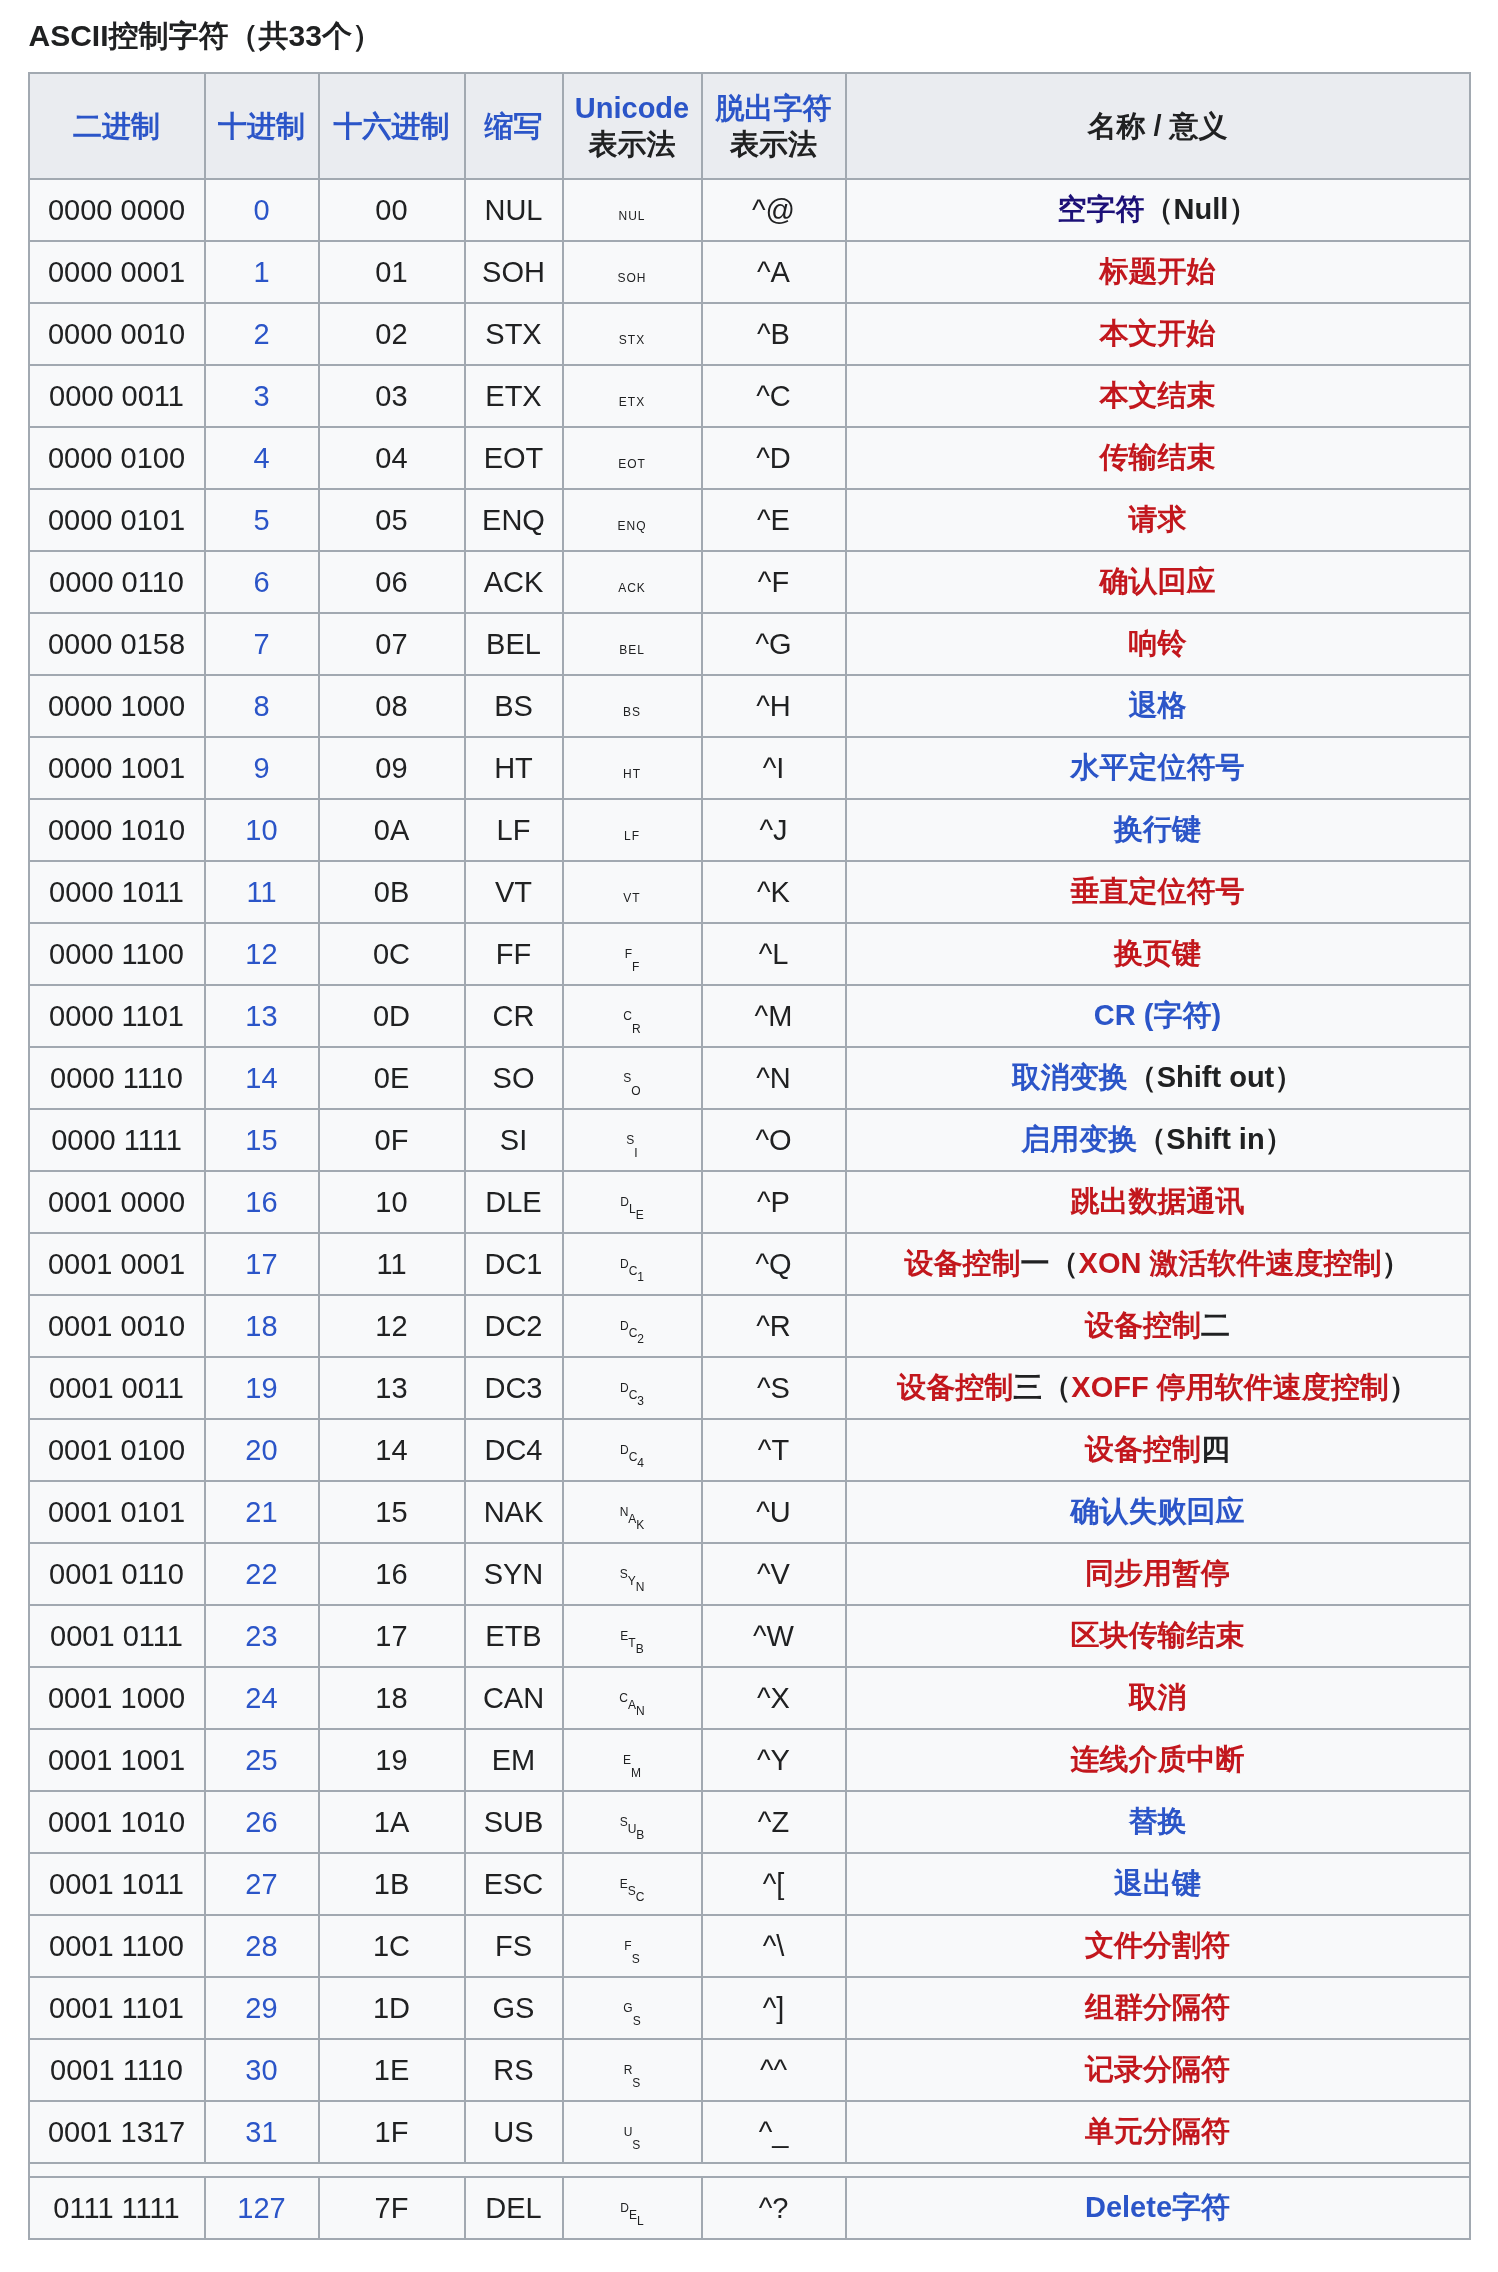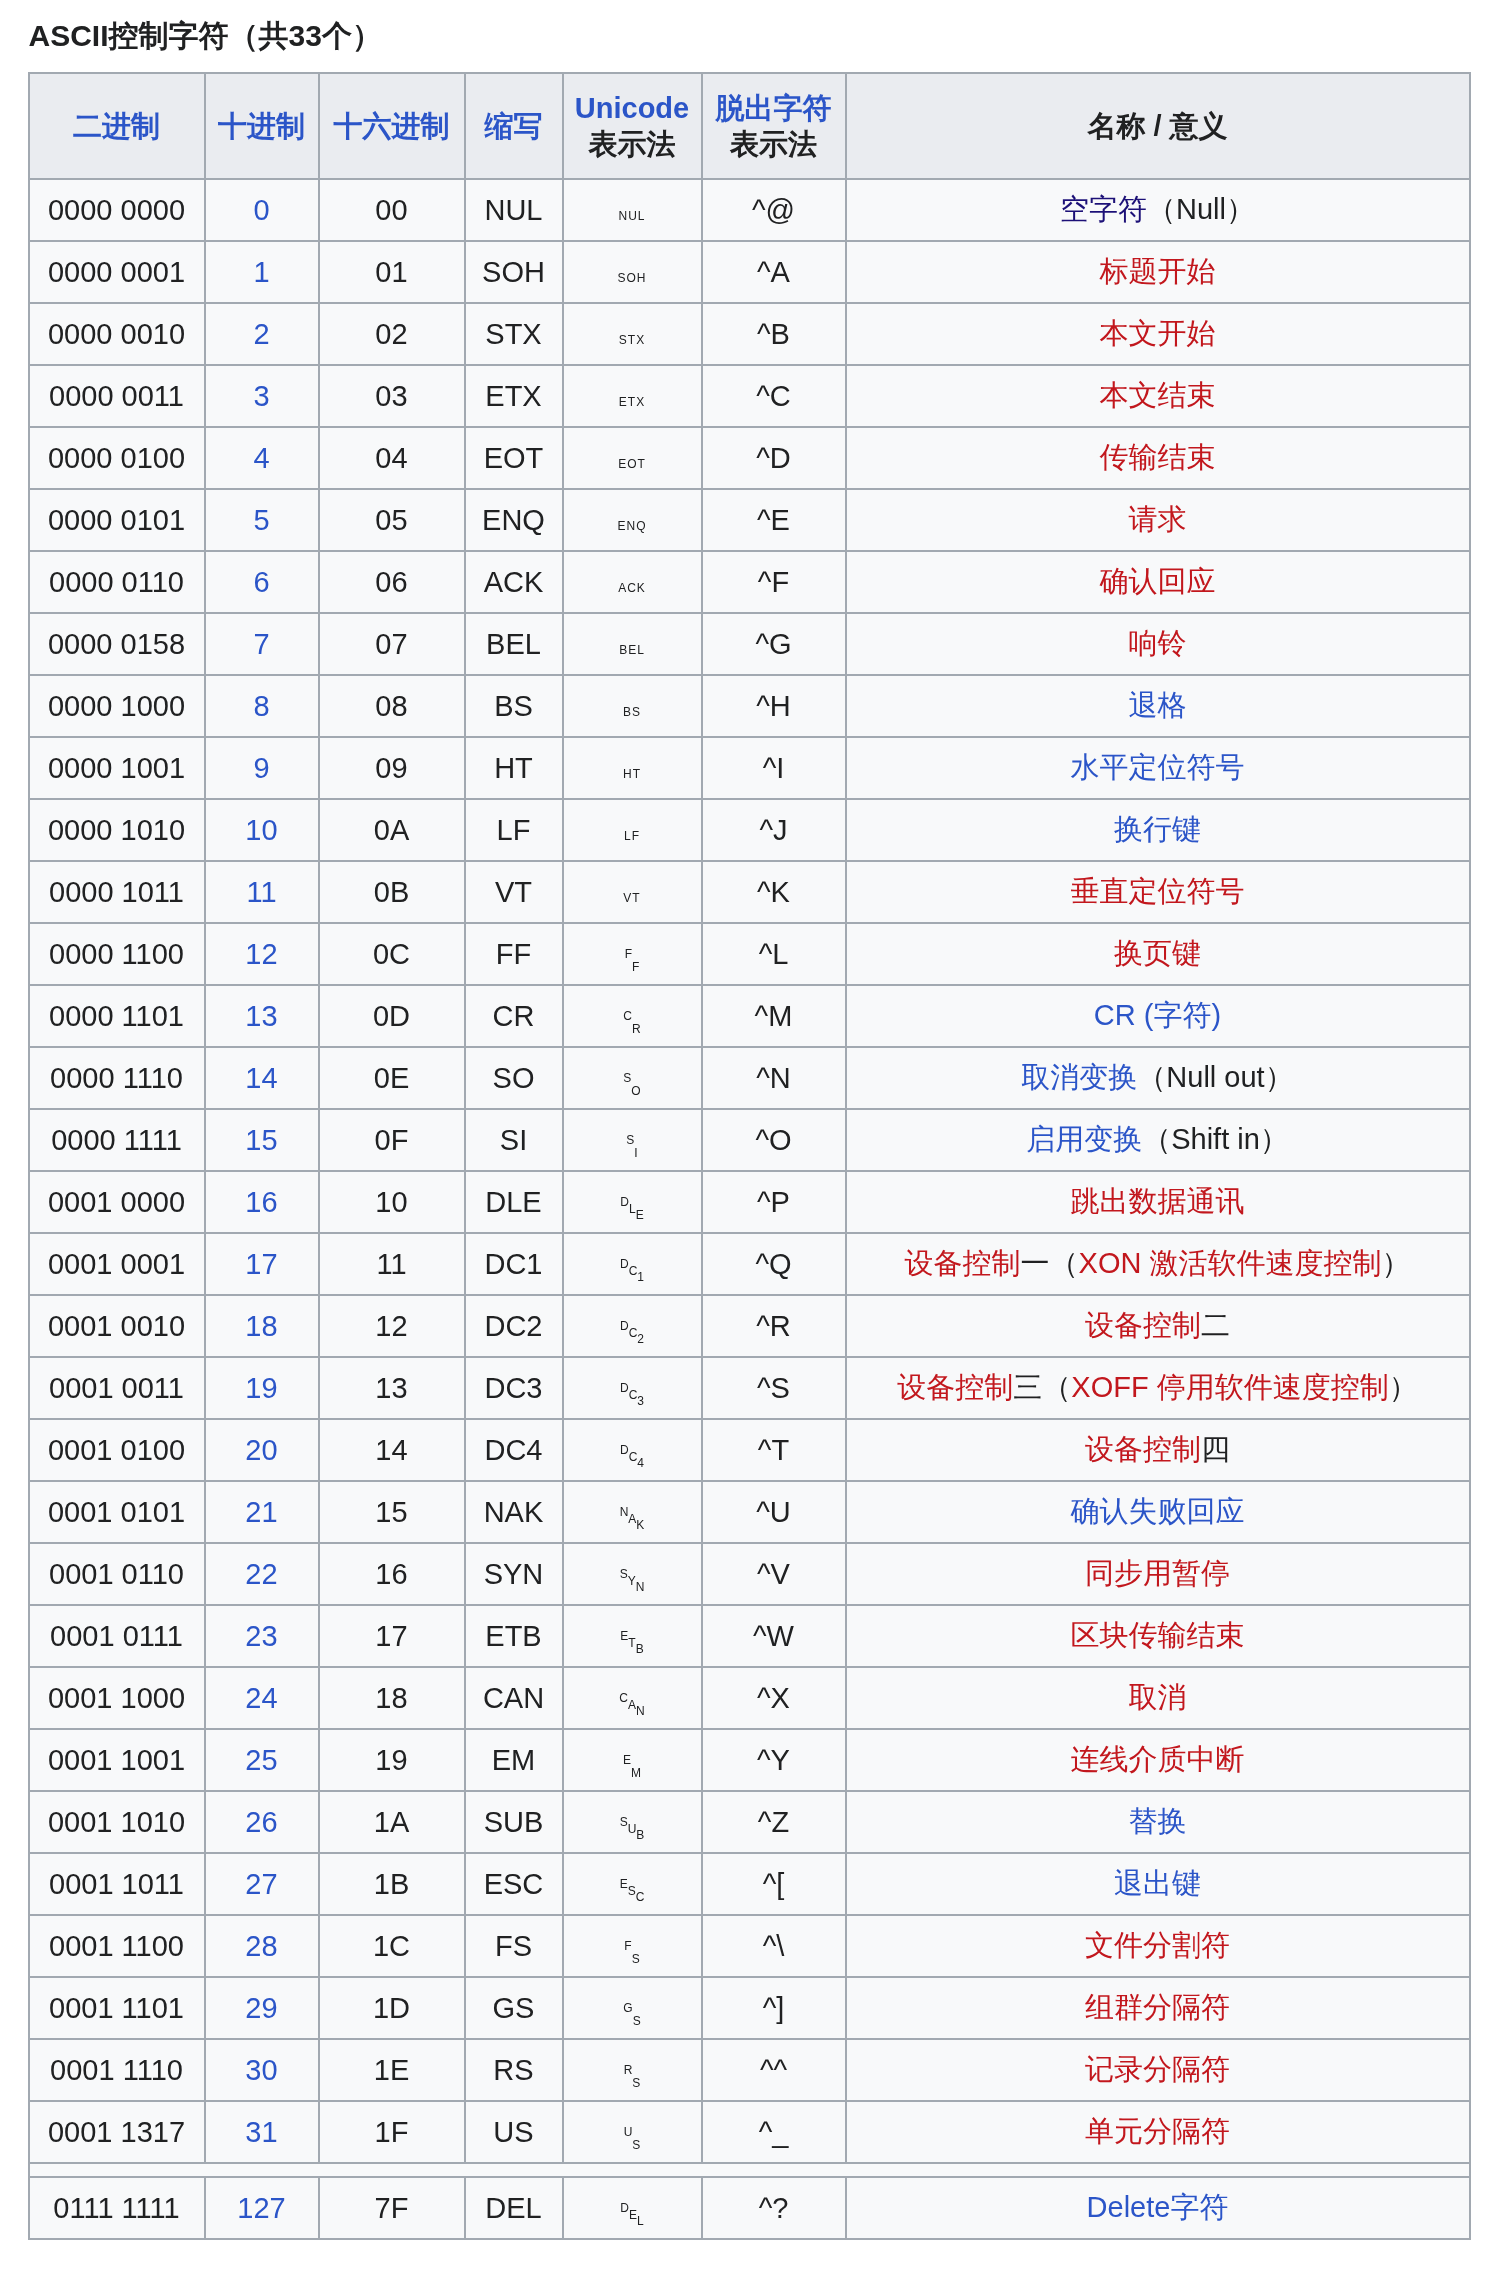--- a/index.html
+++ b/index.html
@@ -34,21 +34,21 @@
     padding:0;
     overflow:hidden;
   }
   table.ascii th{
     background:var(--headbg,#eaecf0);
     font-weight:bold;
     height:104px;
     line-height:1.25;
   }
   table.ascii td{ height:60px; }
-  td.name-cell{ text-align:left; padding-left:14px; padding-right:8px; }
+  td.name-cell{ text-align:left; padding-left:14px; padding-right:8px;font-weight:bold; }
   .hlink{ color:var(--link,#2b55c8); }
   .c-link{ color:var(--link,#2b55c8); }
   .c-visited{ color:var(--visited,#1c1077); }
   .c-red{ color:var(--red,#c2171d); }
   .c-text{ color:var(--text,#202122); }
   .glyph{ font-size:12px; color:#202122; letter-spacing:1px; white-space:nowrap; }
   .glyph .st{ display:inline-block; letter-spacing:0; }
   .sep-cell{ height:12px !important; }
 </style>
 </head>
@@ -211,21 +211,21 @@
           <td>^M</td>
           <td class="name-cell"><span class="c-link">CR (字符)</span></td>
         </tr>
         <tr>
           <td>0000 1110</td>
           <td><span class="c-link">14</span></td>
           <td>0E</td>
           <td>SO</td>
           <td><span class="glyph"><span class="st" style="transform: translateY(-6px);">S</span><span class="st" style="transform: translateY(7px);">O</span></span></td>
           <td>^N</td>
-          <td class="name-cell"><span class="c-link">取消变换</span><span class="c-text">（Null out）</span></td>
+          <td class="name-cell"><span class="c-link">取消变换</span><span class="c-text">（Shift out）</span></td>
         </tr>
         <tr>
           <td>0000 1111</td>
           <td><span class="c-link">15</span></td>
           <td>0F</td>
           <td>SI</td>
           <td><span class="glyph"><span class="st" style="transform: translateY(-6px);">S</span><span class="st" style="transform: translateY(7px);">I</span></span></td>
           <td>^O</td>
           <td class="name-cell"><span class="c-link">启用变换</span><span class="c-text">（Shift in）</span></td>
         </tr>

